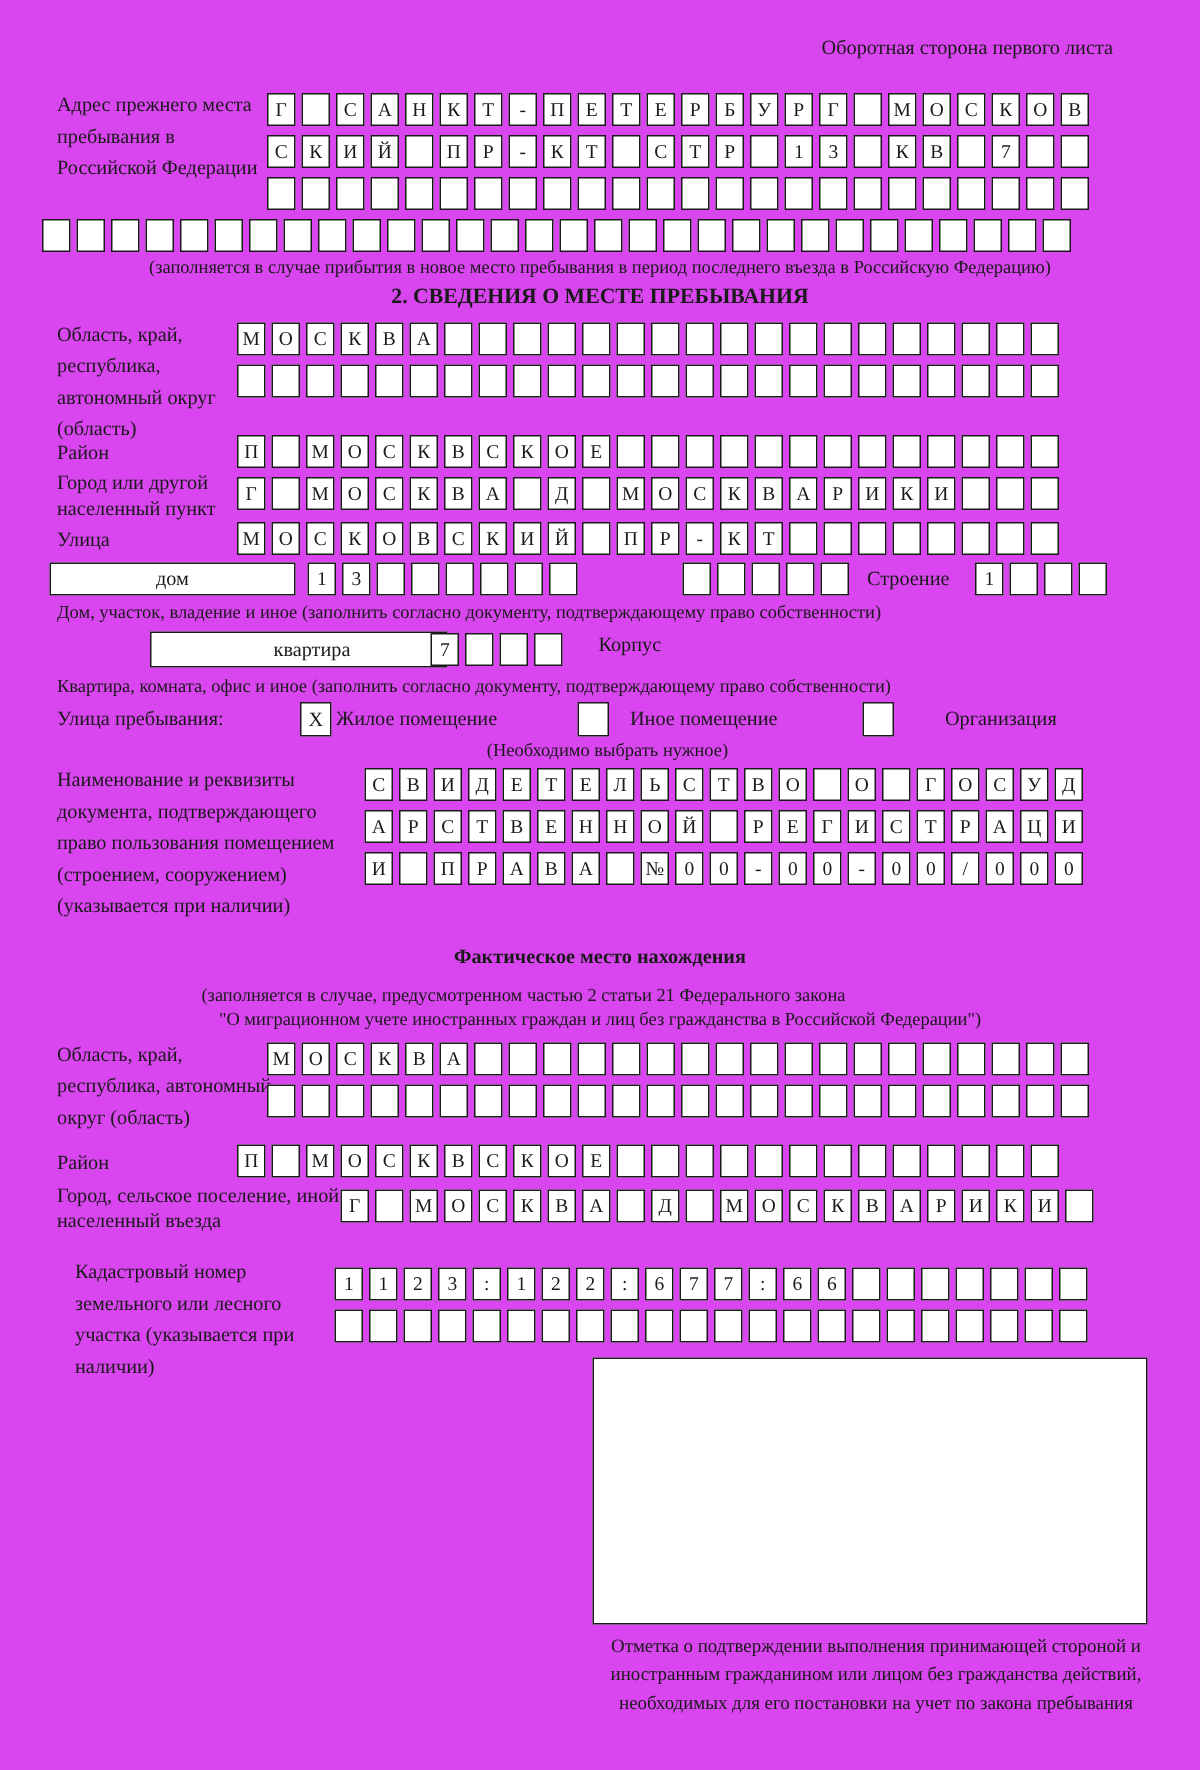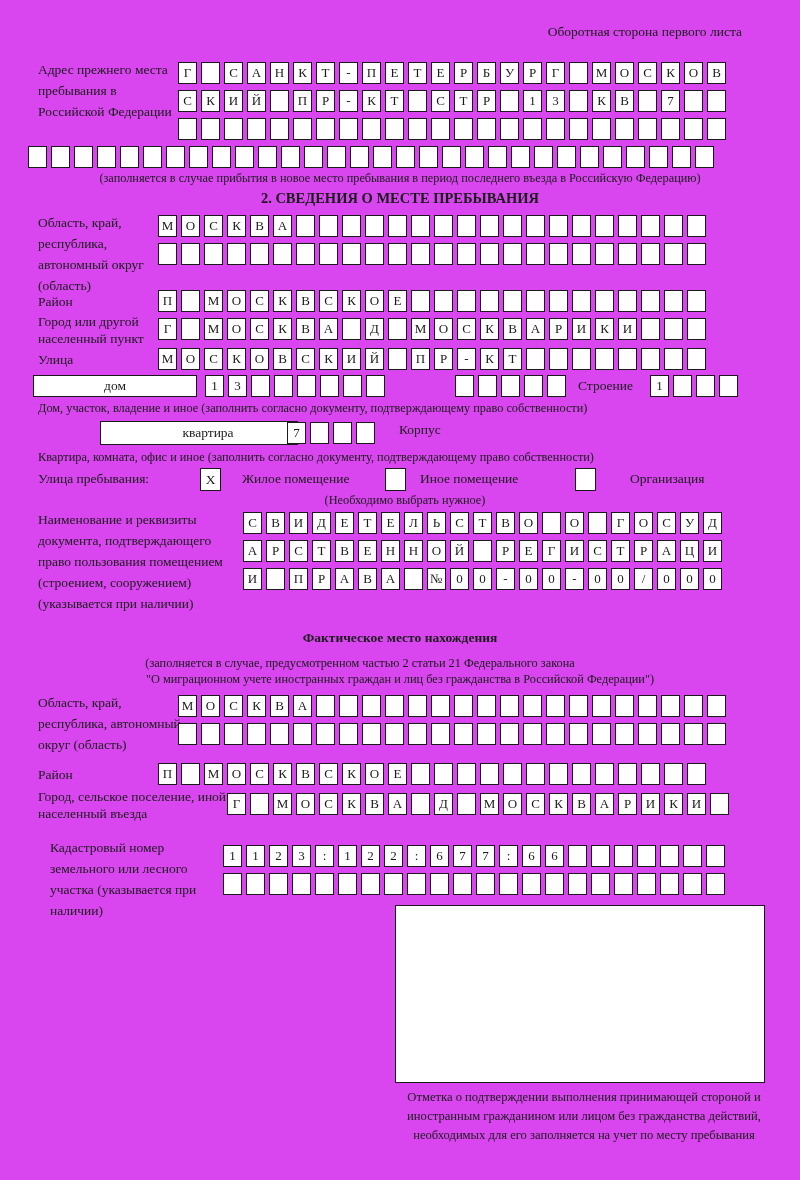--- a/index.html
+++ b/index.html
@@ -335,21 +335,21 @@
   <div class="abs cells" style="top:422px;left:287px;">
       <span class="cell">7</span>
       <span class="cell"></span>
       <span class="cell"></span>
       <span class="cell"></span>
     </div>
   <div class="abs note" style="top:450px;left:38px;">Квартира, комната, офис и иное (заполнить согласно документу, подтверждающему право собственности)</div>
 
   <div class="abs lbl" style="top:469px;left:38px;">Улица пребывания:</div>
   <div class="abs checkbox" style="top:468px;left:200px;">X</div>
-  <div class="abs lbl" style="top:469px;left:242px;">Жилое помещение</div>
+  <div class="abs lbl" style="top:469px;left:224px;">Жилое помещение</div>
   <div class="abs checkbox" style="top:468px;left:385px;"></div>
   <div class="abs lbl" style="top:469px;left:420px;">Иное помещение</div>
   <div class="abs checkbox" style="top:468px;left:575px;"></div>
   <div class="abs lbl" style="top:469px;left:630px;">Организация</div>
   <div class="abs note center" style="top:493px;left:0px;width:730px;padding-left:40px;">(Необходимо выбрать нужное)</div>
 
   <div class="abs lbl" style="top:510px;left:38px;width:200px;">Наименование и реквизиты документа, подтверждающего право пользования помещением (строением, сооружением) (указывается при наличии)</div>
   <div class="abs cells" style="top:512px;left:243px;">
       <span class="cell">С</span>
       <span class="cell">В</span>
@@ -414,21 +414,21 @@
       <span class="cell">-</span>
       <span class="cell">0</span>
       <span class="cell">0</span>
       <span class="cell">/</span>
       <span class="cell">0</span>
       <span class="cell">0</span>
       <span class="cell">0</span>
     </div>
 
   <div class="abs bold center title-sub" style="top:630px;left:0;width:800px;">Фактическое место нахождения</div>
-  <div class="abs note center" style="top:656px;left:16px;width:688px;">(заполняется в случае, предусмотренном частью 2 статьи 21 Федерального закона</div>
+  <div class="abs note center" style="top:656px;left:5px;width:688px;">(заполняется в случае, предусмотренном частью 2 статьи 21 Федерального закона</div>
   <div class="abs note center" style="top:672px;left:0;width:800px;">"О миграционном учете иностранных граждан и лиц без гражданства в Российской Федерации")</div>
 
   <div class="abs lbl" style="top:693px;left:38px;width:150px;">Область, край, республика, автономный округ (область)</div>
   <div class="abs cells" style="top:695px;left:178px;">
       <span class="cell">М</span>
       <span class="cell">О</span>
       <span class="cell">С</span>
       <span class="cell">К</span>
       <span class="cell">В</span>
       <span class="cell">А</span>
@@ -576,15 +576,15 @@
       <span class="cell"></span>
       <span class="cell"></span>
       <span class="cell"></span>
       <span class="cell"></span>
       <span class="cell"></span>
       <span class="cell"></span>
       <span class="cell"></span>
     </div>
 
   <div class="abs stamp-box" style="top:905px;left:395px;width:368px;height:176px;"></div>
-  <div class="abs note center" style="top:1088px;left:388px;width:392px;font-size:12.6px;line-height:1.5;">Отметка о подтверждении выполнения принимающей стороной и иностранным гражданином или лицом без гражданства действий, необходимых для его заполняется на учет по месту пребывания</div>
+  <div class="abs note center" style="top:1088px;left:388px;width:392px;font-size:12.6px;line-height:1.5;">Отметка о подтверждении выполнения принимающей стороной и иностранным гражданином или лицом без гражданства действий, необходимых для его постановки на учет по закона пребывания</div>
 
 </div>
 
 </body></html>

